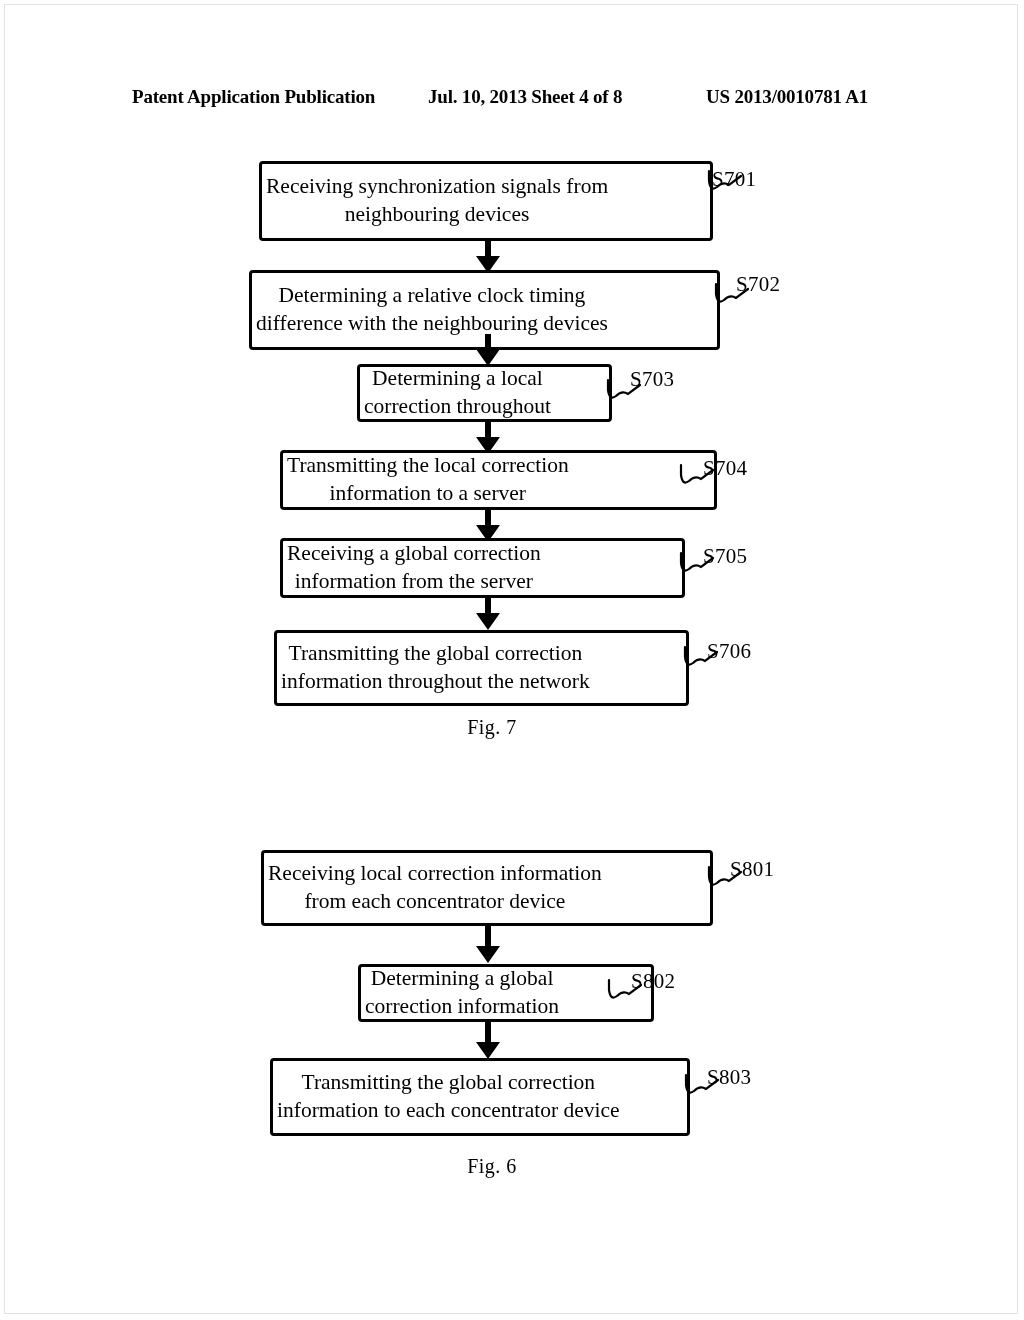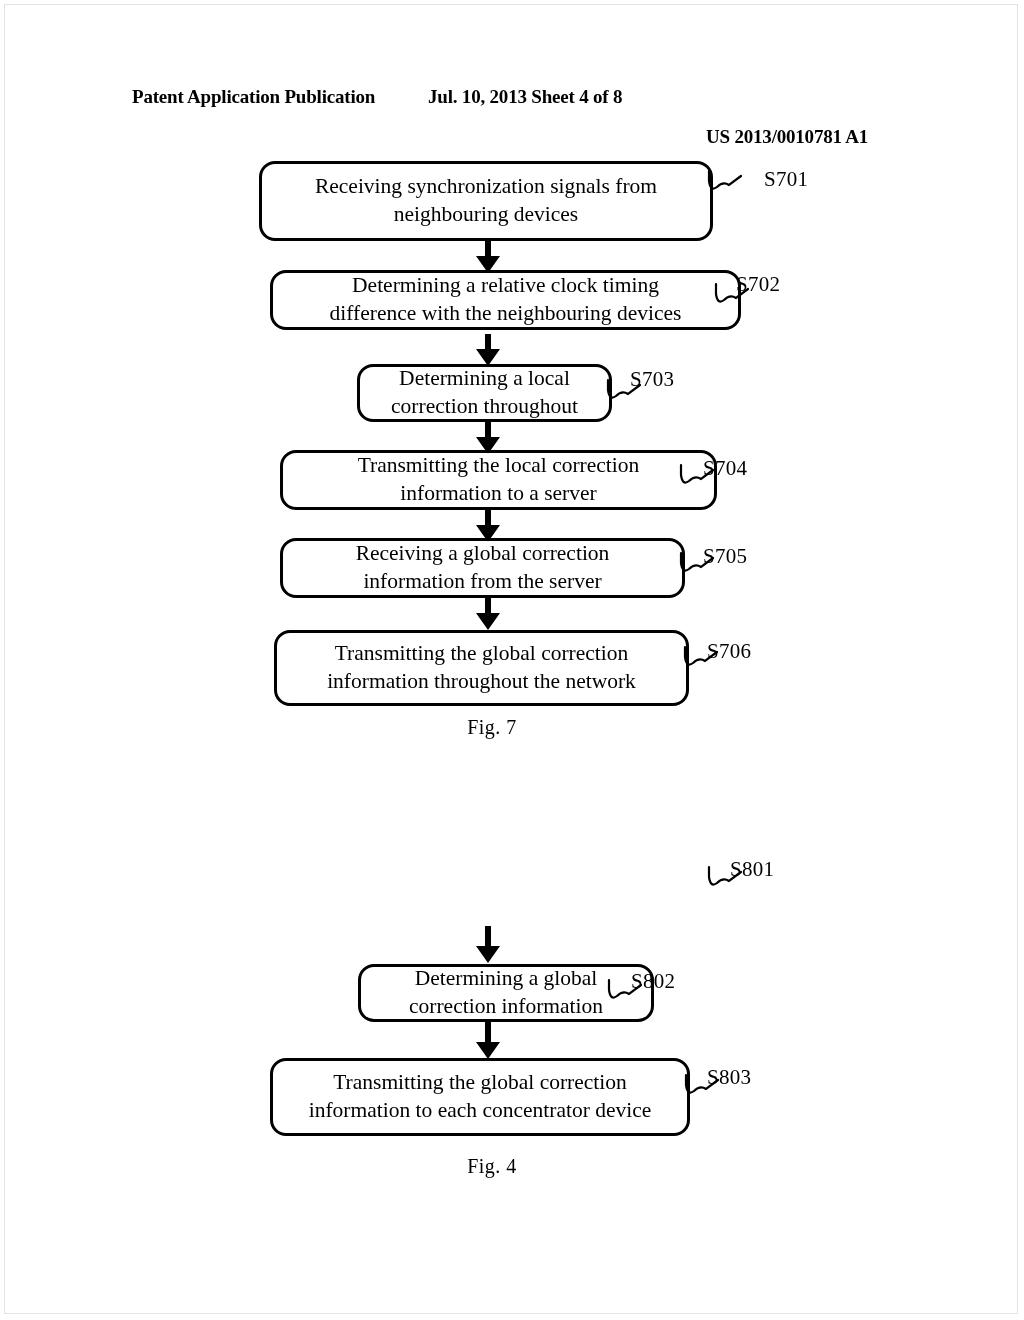--- a/index.html
+++ b/index.html
@@ -42,36 +42,35 @@
     align-items: baseline;
     font-family: "Liberation Serif", "DejaVu Serif", serif;
     font-weight: bold;
     font-size: 19px;
     letter-spacing: -0.2px;
     white-space: nowrap;
     text-align: right;
   }
   #header .h-left   { position: absolute; left: 132px;  top: 0; }
   #header .h-mid    { position: absolute; left: 428px;  top: 0; }
-  #header .h-right  { position: absolute; left: 706px;  top: 0; margin-top: 40px; }
+  #header .h-right  { position: absolute; left: 706px;  top: 0; }
 
   
   .flow-box {
     position: absolute;
     box-sizing: border-box;
     border: 3px solid #000000;
-    border-radius: 16px;
+    border-radius: 4px;
     background: #ffffff;
     display: flex;
     align-items: center;
-    justify-content: center;
     text-align: center;
     font-size: 21.5px;
     line-height: 1.28;
-    padding: 2px 10px;
+    padding: 2px 4px;
   }
   .flow-box .box-text {
     display: block;
     white-space: pre-line;
   }
 
   
   .connector {
     position: absolute;
     width: 24px;
@@ -133,28 +132,28 @@
 
   <div class="flow-box" style="left:259px; top:161px; width:454px; height:80px;">
     <span class="box-text">Receiving synchronization signals from
 neighbouring devices</span>
   </div>
   <div class="leader" style="left:707px; top:170px;">
     <svg width="40" height="26" viewBox="0 0 40 26">
       <path d="M2 1 L2 11 Q3.5 22 10 17 Q16 11 22 15 L34 6" fill="none" stroke="#000" stroke-width="2.2" stroke-linecap="round"></path>
     </svg>
   </div>
-  <div class="step-label" style="left:764px; top:167px;">S701</div>
+  <div class="step-label" style="left:712px; top:167px;">S701</div>
 
   <div class="connector" style="left:476px; top:241px; height:32px;">
     <div class="stem" style="height:17px;"></div>
     <div class="head" style="top:15px;"></div>
   </div>
 
-  <div class="flow-box" style="left:249px; top:270px; width:471px; height:60px;margin-left:21px;">
+  <div class="flow-box" style="left:249px; top:270px; width:471px; height:80px;">
     <span class="box-text">Determining a relative clock timing
 difference with the neighbouring devices</span>
   </div>
   <div class="leader" style="left:714px; top:283px;">
     <svg width="40" height="26" viewBox="0 0 40 26">
       <path d="M2 1 L2 11 Q3.5 22 10 17 Q16 11 22 15 L34 6" fill="none" stroke="#000" stroke-width="2.2" stroke-linecap="round"></path>
     </svg>
   </div>
   <div class="step-label" style="left:736px; top:272px;">S702</div>
 
@@ -217,20 +216,24 @@
   </div>
   <div class="leader" style="left:683px; top:646px;">
     <svg width="40" height="26" viewBox="0 0 40 26">
       <path d="M2 1 L2 11 Q3.5 22 10 17 Q16 11 22 15 L34 6" fill="none" stroke="#000" stroke-width="2.2" stroke-linecap="round"></path>
     </svg>
   </div>
   <div class="step-label" style="left:707px; top:639px;">S706</div>
 
   <div class="fig-caption" style="left:0; top:716px; width:984px;">Fig. 7</div>
 
+  <div class="flow-box" style="left:261px; top:850px; width:452px; height:76px;">
+    <span class="box-text">Receiving local correction information
+from each concentrator device</span>
+  </div>
   <div class="leader" style="left:707px; top:866px;">
     <svg width="40" height="26" viewBox="0 0 40 26">
       <path d="M2 1 L2 11 Q3.5 22 10 17 Q16 11 22 15 L34 6" fill="none" stroke="#000" stroke-width="2.2" stroke-linecap="round"></path>
     </svg>
   </div>
   <div class="step-label" style="left:730px; top:857px;">S801</div>
 
   <div class="connector" style="left:476px; top:926px; height:40px;">
     <div class="stem" style="height:22px;"></div>
     <div class="head" style="top:20px;"></div>
@@ -256,15 +259,15 @@
     <span class="box-text">Transmitting the global correction
 information to each concentrator device</span>
   </div>
   <div class="leader" style="left:684px; top:1074px;">
     <svg width="40" height="26" viewBox="0 0 40 26">
       <path d="M2 1 L2 11 Q3.5 22 10 17 Q16 11 22 15 L34 6" fill="none" stroke="#000" stroke-width="2.2" stroke-linecap="round"></path>
     </svg>
   </div>
   <div class="step-label" style="left:707px; top:1065px;">S803</div>
 
-  <div class="fig-caption" style="left:0; top:1155px; width:984px;">Fig. 4</div>
+  <div class="fig-caption" style="left:0; top:1155px; width:984px;">Fig. 6</div>
 
 </div>
 
 </body></html>

